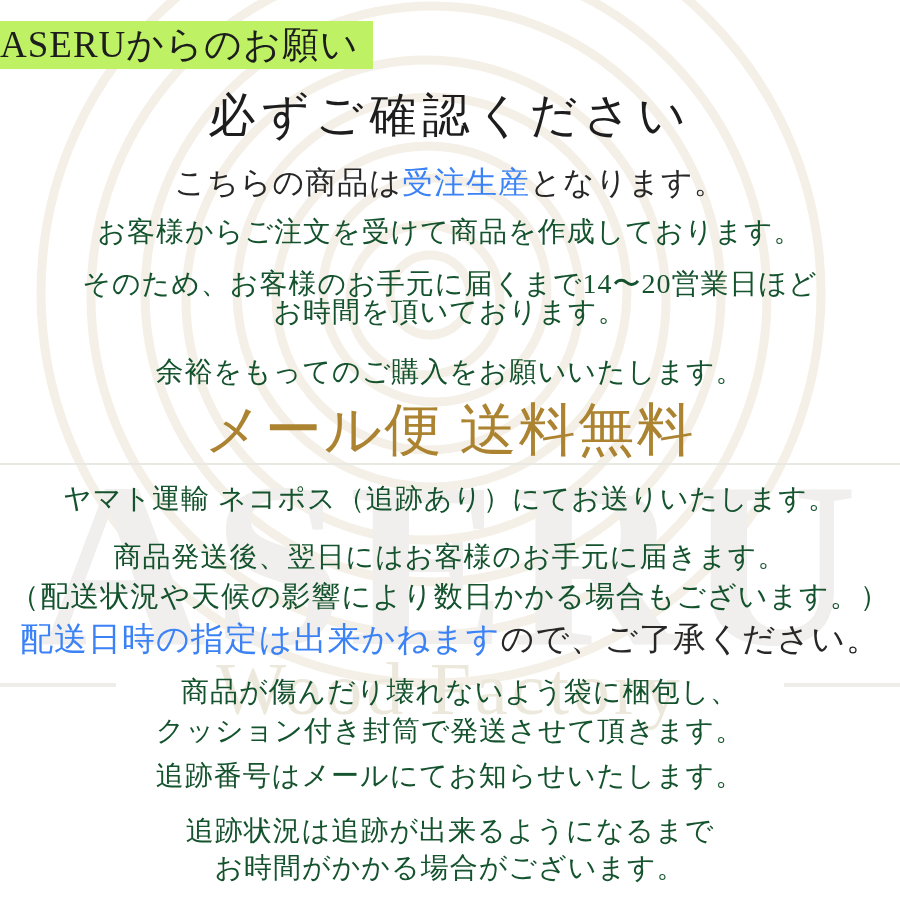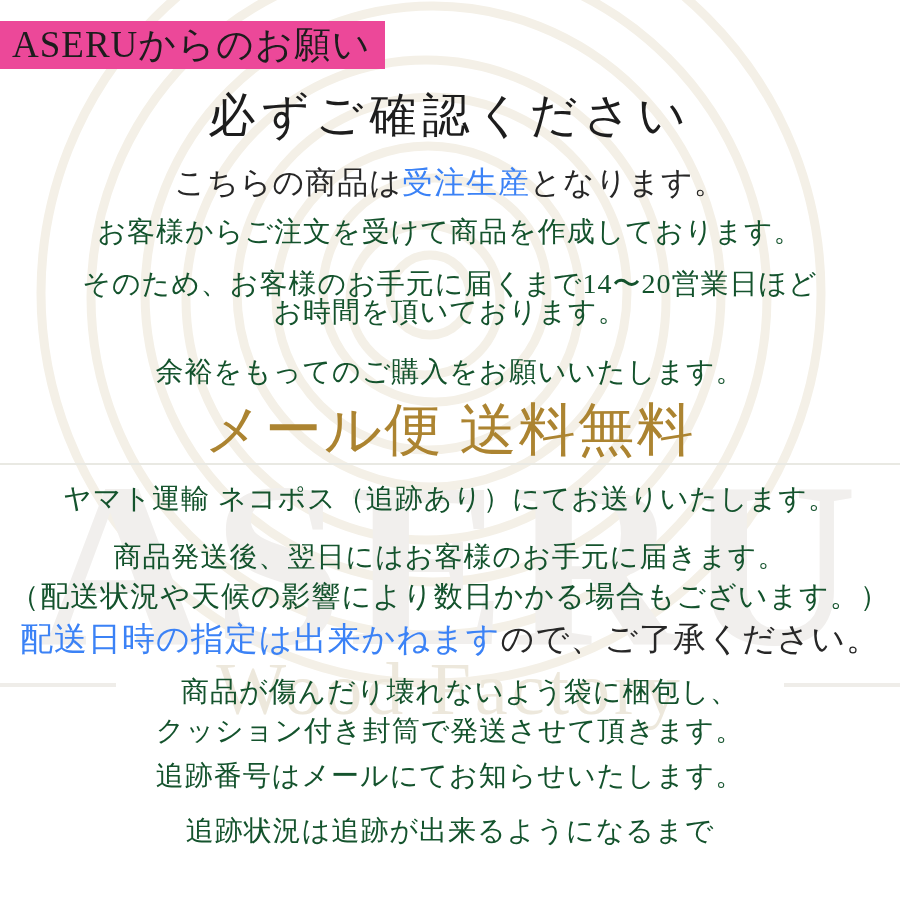--- a/index.html
+++ b/index.html
@@ -40,25 +40,25 @@
     white-space: nowrap;
   }
   .wm-dash { top: 683px; height: 4px; background: #efede9; width: 116px; }
   .wm-dash.left { left: 0; }
   .wm-dash.right { right: 0; }
   
   .line { position: absolute; left: 0; right: 0; text-align: center; z-index: 2; white-space: nowrap; }
   .note-label {
     position: absolute; z-index: 2;
     left: 0; top: 21px;
-    background: #ec4899;
+    background: #bef264;
     color: #1d1d1d;
     font-size: 37px;
     line-height: 1.3;
-    padding: 0 14px 0 12px;
+    padding: 0 14px 0 0;
     letter-spacing: 1px;
   }
   .page-title    { top: 84px;  font-size: 47px; letter-spacing: 6px; color: #1d1d1d; }
   .txt-31        { font-size: 31px; letter-spacing: 1px; color: #272727; }
   .txt-28        { font-size: 28px; letter-spacing: 1px; color: #14532d; }
   .l-prod1       { top: 162px; }
   .l-prod2       { top: 213px; }
   .l-prod3       { top: 265px; }
   .l-prod4       { top: 293px; }
   .l-prod5       { top: 353px; }
@@ -118,14 +118,15 @@
   <div class="line txt-28 l-carrier">ヤマト運輸 ネコポス（追跡あり）にてお送りいたします。</div>
   <div class="line txt-28 l-ship1">商品発送後、翌日にはお客様のお手元に届きます。</div>
   <div class="line txt-28 l-ship2">（配送状況や天候の影響により数日かかる場合もございます。）</div>
   <div class="line l-ship3">
     <span class="em-red">配送日時の指定は出来かねます</span><span>ので、ご了承ください。</span>
   </div>
   <div class="line txt-28 l-ship4">商品が傷んだり壊れないよう袋に梱包し、</div>
   <div class="line txt-28 l-ship5">クッション付き封筒で発送させて頂きます。</div>
   <div class="line txt-28 l-ship6">追跡番号はメールにてお知らせいたします。</div>
   <div class="line txt-28 l-ship7">追跡状況は追跡が出来るようになるまで</div>
+  <div class="line txt-28 l-ship8">お時間がかかる場合がございます。</div>
 
 </div>
 
 </body></html>

